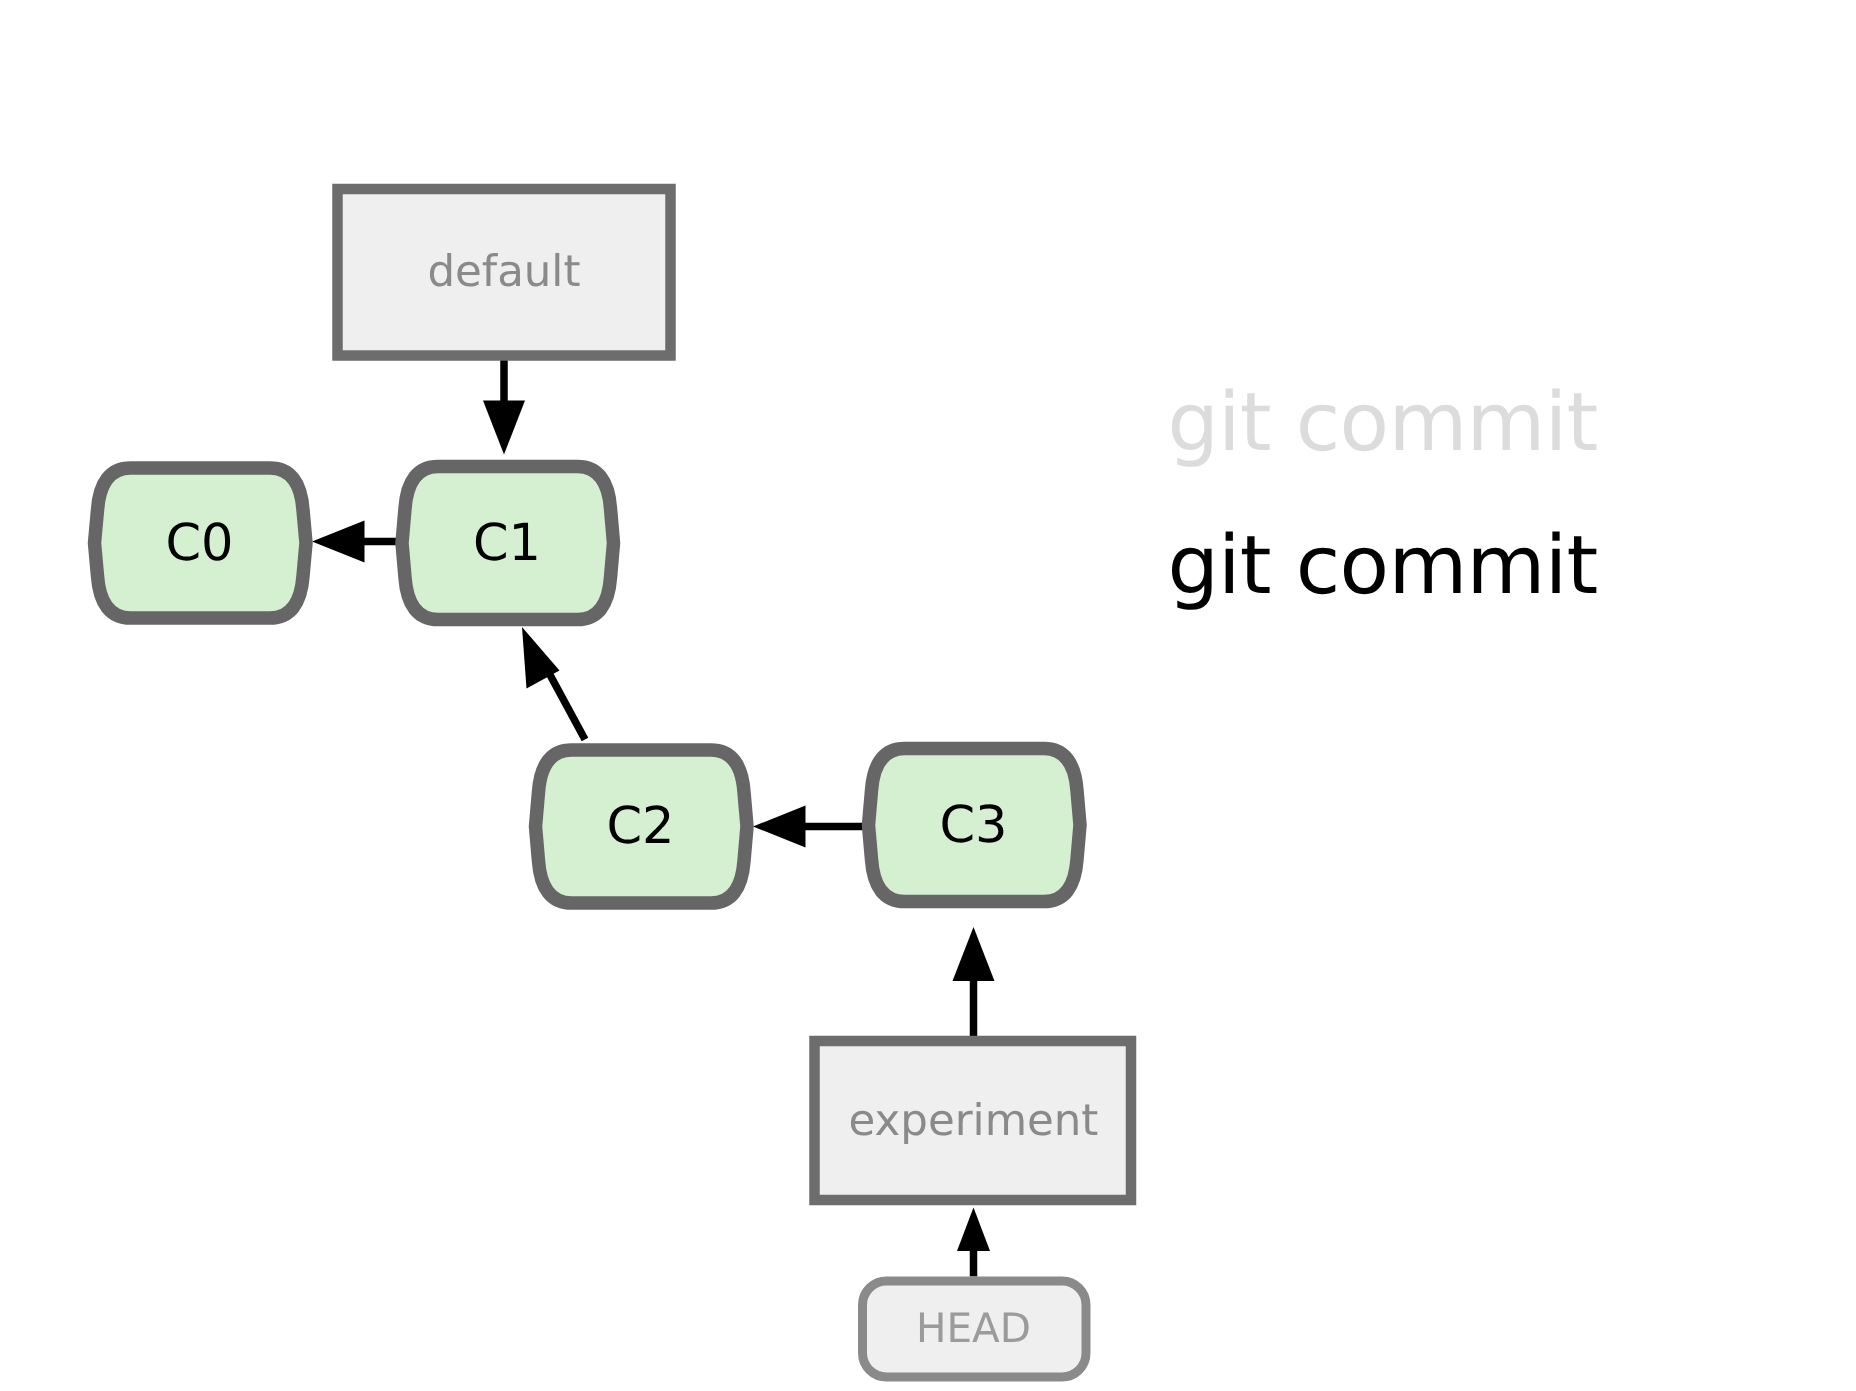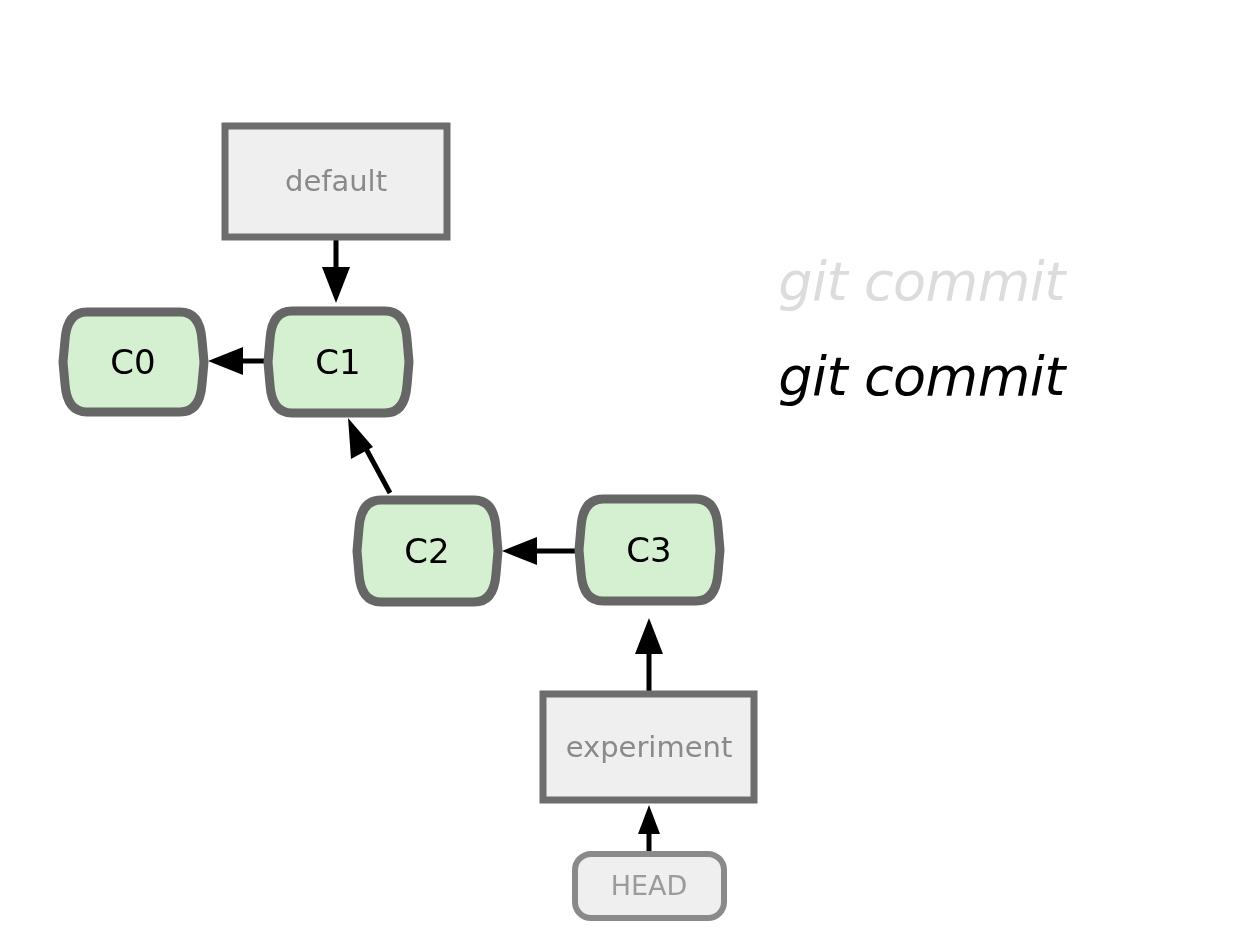--- a/index.html
+++ b/index.html
@@ -70,21 +70,20 @@
   }
   .edge-head {
     fill: #000000;
     stroke: none;
   }
   .caption {
     position: absolute;
     font-family: "DejaVu Sans", "Liberation Sans", sans-serif;
     white-space: nowrap;
     letter-spacing: -0.5px;
-    font-style: italic;
   }
   .caption-faded {
     font-size: 54px;
     color: #dcdcdc;
     right: 202px;
     top: 250px;
   }
   .caption-current {
     font-size: 54px;
     color: #000000;

